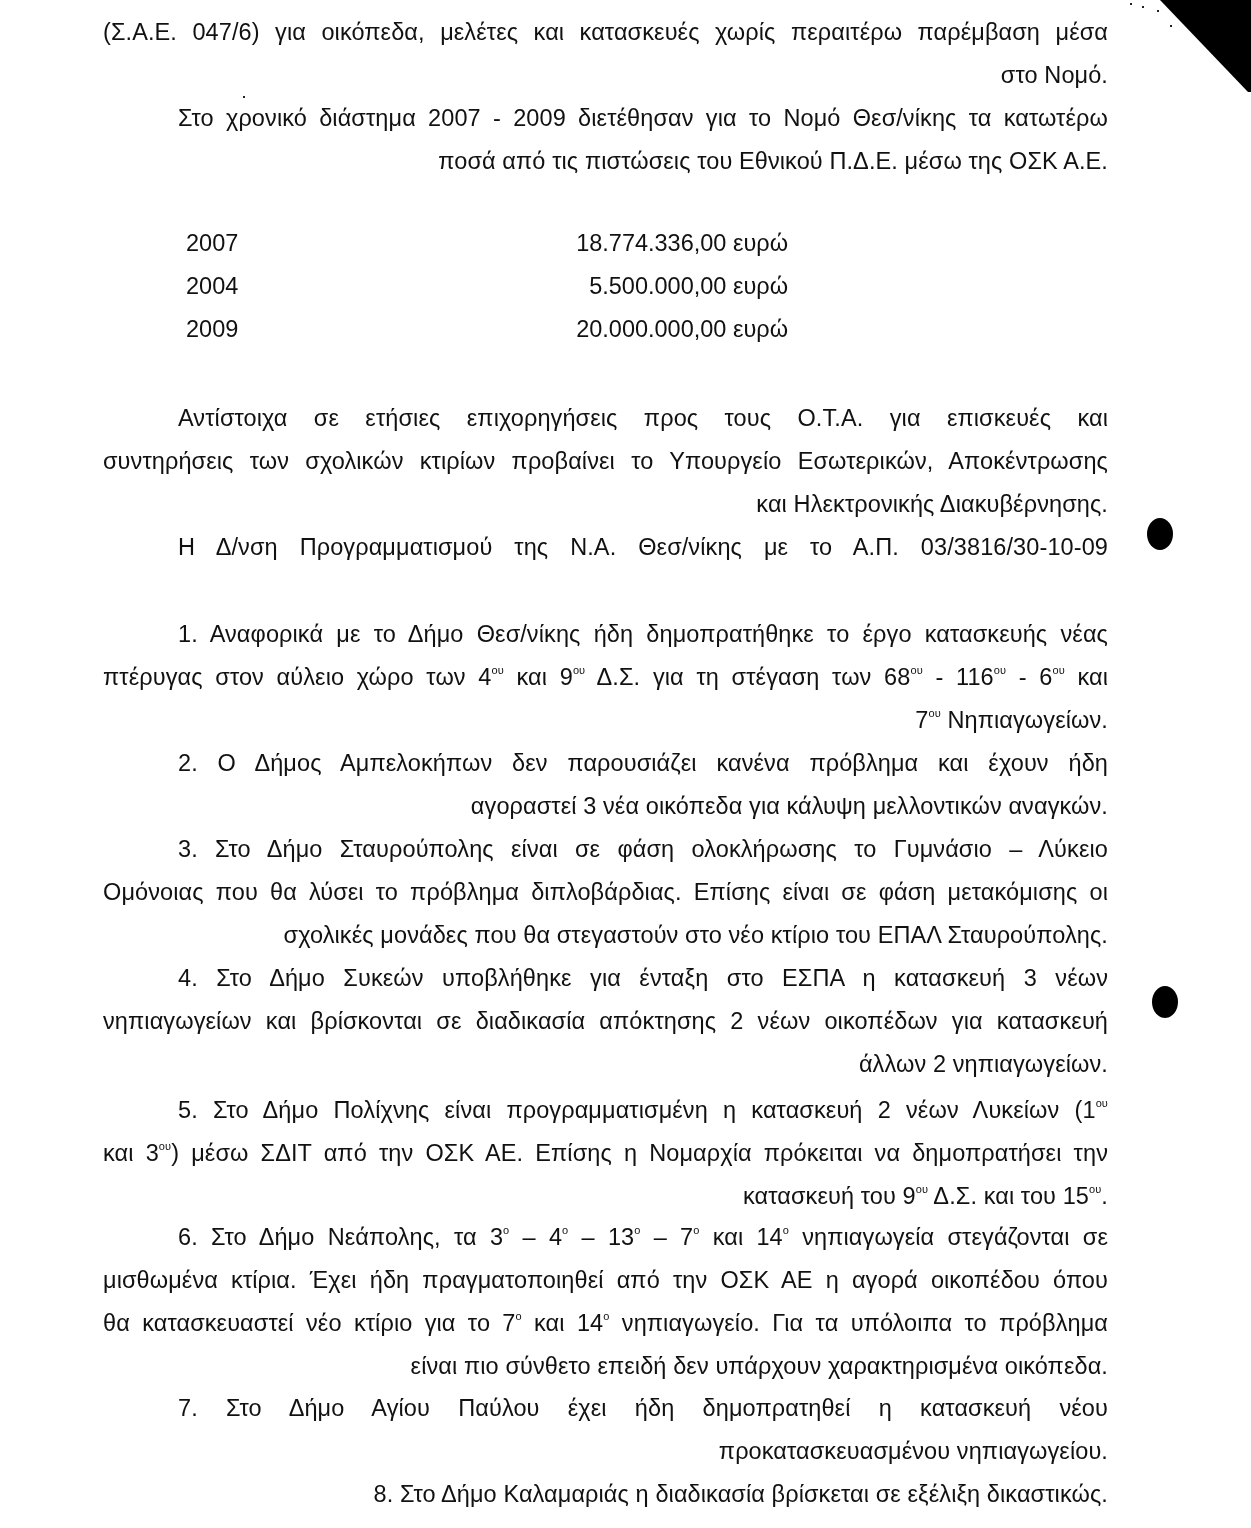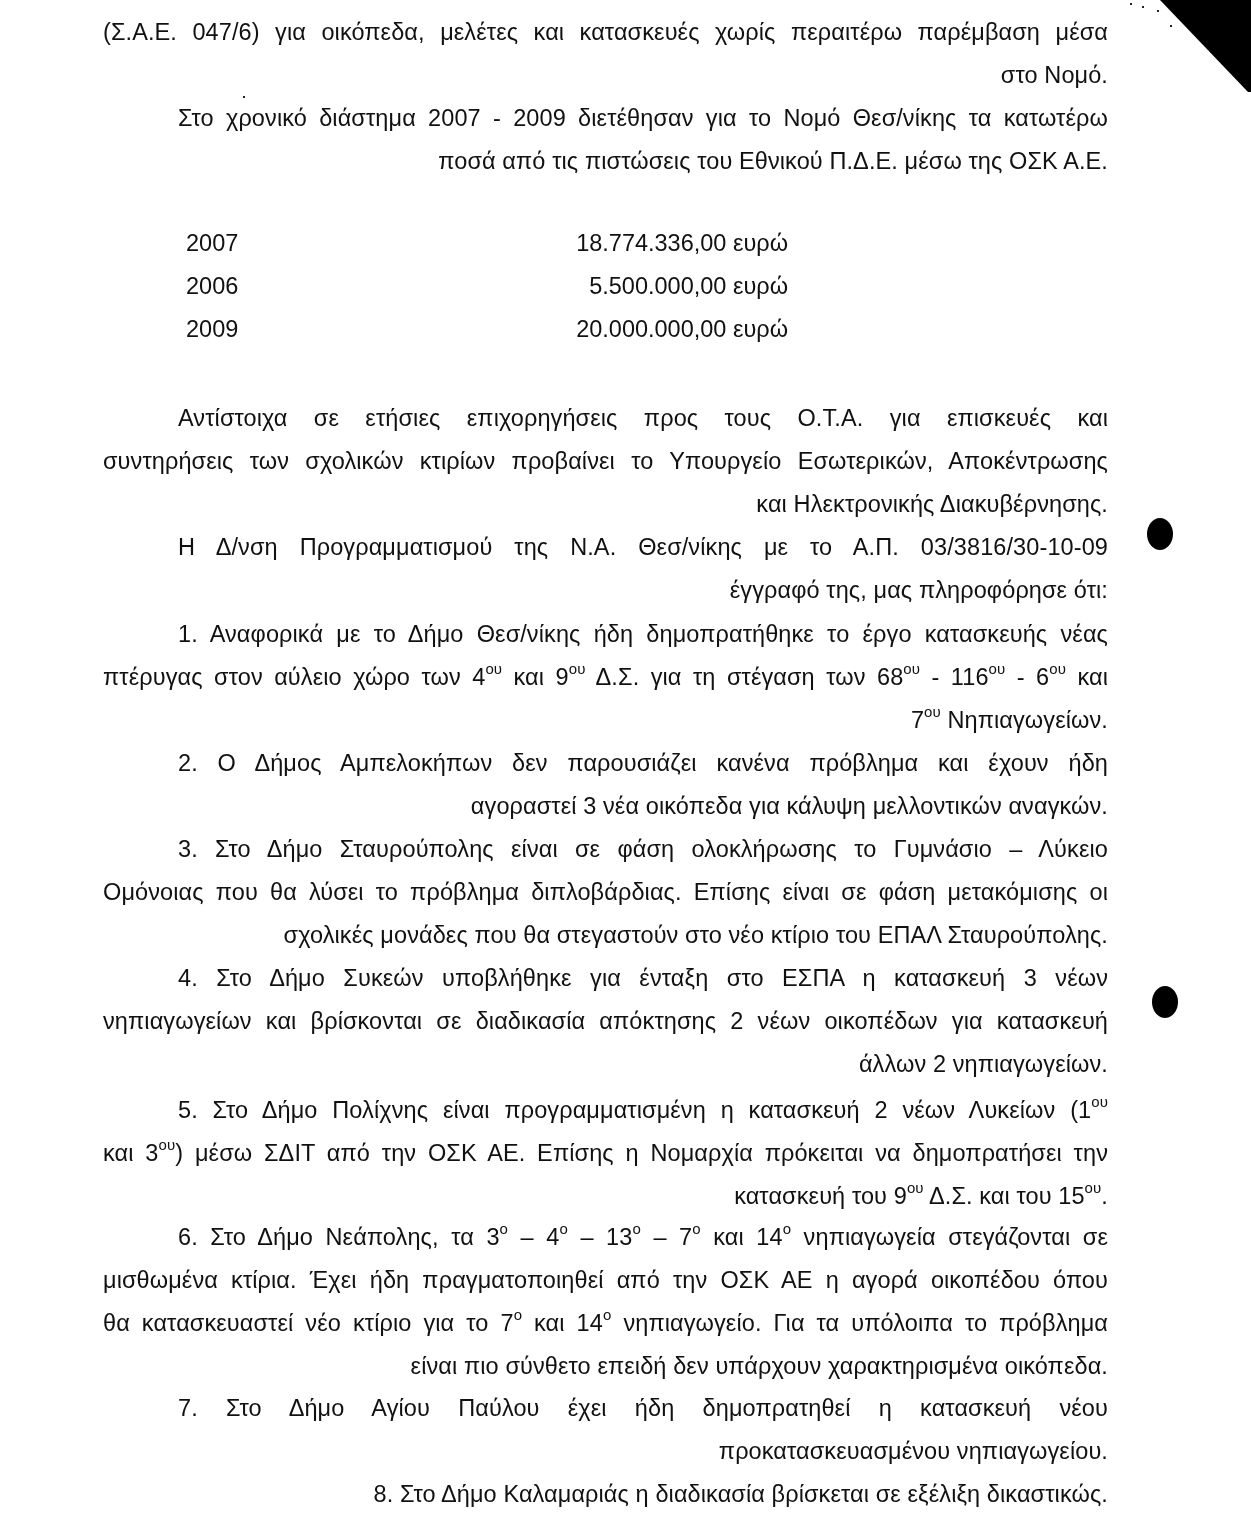--- a/index.html
+++ b/index.html
@@ -9,21 +9,21 @@
   }
   .page { position:absolute; left:0; top:0; width:1251px; height:1528px;padding-left:20px; }
   .line {
     position:absolute; left:103px; width:1005px;
     font-size:23.5px; line-height:30px; white-space:nowrap;
     letter-spacing:0.1px;
     text-align:right;
   }
   .just { text-align:justify; text-align-last:justify; }
   .indent { left:178px; width:930px; }
-  sup { font-size:15px; line-height:0; vertical-align:super; position:relative; top:-2px; }
+  sup { font-size:11px; line-height:0; vertical-align:super; position:relative; top:-2px; }
   .amt-row { position:absolute; left:178px; width:610px; font-size:23.5px; line-height:30px; }
   .amt-year { position:absolute; left:0;margin-left:8px; }
   .amt-val { position:absolute; right:0; text-align:right; white-space:nowrap;margin-left:24px; }
   .punch { position:absolute; width:26px; height:32px; background:#000; border-radius:50%; }
   .speck { position:absolute; width:2px; height:2px; background:#222; }
 </style>
 </head>
 <body>
 
 <div class="page">
@@ -44,35 +44,34 @@
   <div class="line" style="top:60px">στο Νομό.</div>
   <div class="line indent just" style="top:103px">Στο χρονικό διάστημα 2007 - 2009 διετέθησαν για το Νομό Θεσ/νίκης τα κατωτέρω</div>
   <div class="line" style="top:146px">ποσά από τις πιστώσεις του Εθνικού Π.Δ.Ε. μέσω της ΟΣΚ Α.Ε.</div>
 
   <div>
     <div class="amt-row" style="top:228px">
       <span class="amt-year">2007</span>
       <span class="amt-val">18.774.336,00  ευρώ</span>
     </div>
     <div class="amt-row" style="top:271px">
-      <span class="amt-year">2006</span>
+      <span class="amt-year">2004</span>
       <span class="amt-val">5.500.000,00  ευρώ</span>
     </div>
     <div class="amt-row" style="top:314px">
       <span class="amt-year">2009</span>
       <span class="amt-val">20.000.000,00 ευρώ</span>
     </div>
   </div>
 
   <div class="line indent just" style="top:403px">Αντίστοιχα σε ετήσιες επιχορηγήσεις προς τους Ο.Τ.Α. για επισκευές και</div>
   <div class="line just" style="top:446px">συντηρήσεις των σχολικών κτιρίων προβαίνει το Υπουργείο Εσωτερικών, Αποκέντρωσης</div>
   <div class="line" style="top:489px">και Ηλεκτρονικής Διακυβέρνησης.</div>
 
   <div class="line indent just" style="top:532px">Η Δ/νση Προγραμματισμού της Ν.Α. Θεσ/νίκης με το Α.Π. 03/3816/30-10-09</div>
-  <div class="line" style="top:575px">έγγραφό της, μας πληροφόρησε ότι:</div>
 
   <div class="line indent just" style="top:619px">1. Αναφορικά με το Δήμο Θεσ/νίκης ήδη δημοπρατήθηκε το έργο κατασκευής νέας</div>
   <div class="line just" style="top:662px">
     <span>πτέρυγας στον αύλειο χώρο των 4</span><sup>ου</sup><span> και 9</span><sup>ου</sup><span> Δ.Σ. για τη στέγαση των 68</span><sup>ου</sup><span> - 116</span><sup>ου</sup><span> - 6</span><sup>ου</sup><span> και</span>
   </div>
   <div class="line" style="top:705px">
     <span>7</span><sup>ου</sup><span> Νηπιαγωγείων.</span>
   </div>
 
   <div class="line indent just" style="top:748px">2. Ο Δήμος Αμπελοκήπων δεν παρουσιάζει κανένα πρόβλημα και έχουν ήδη</div>

